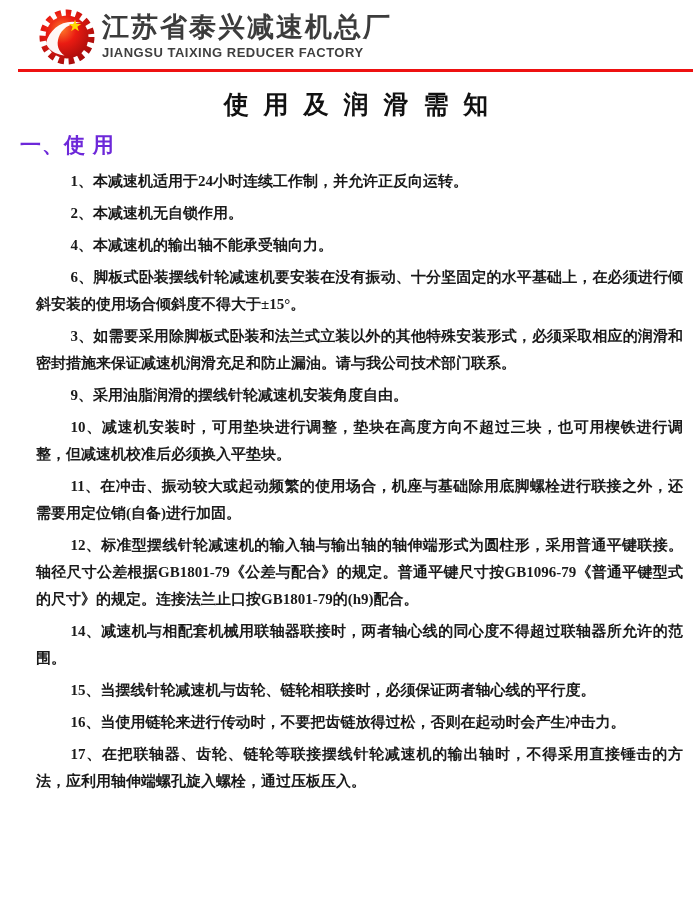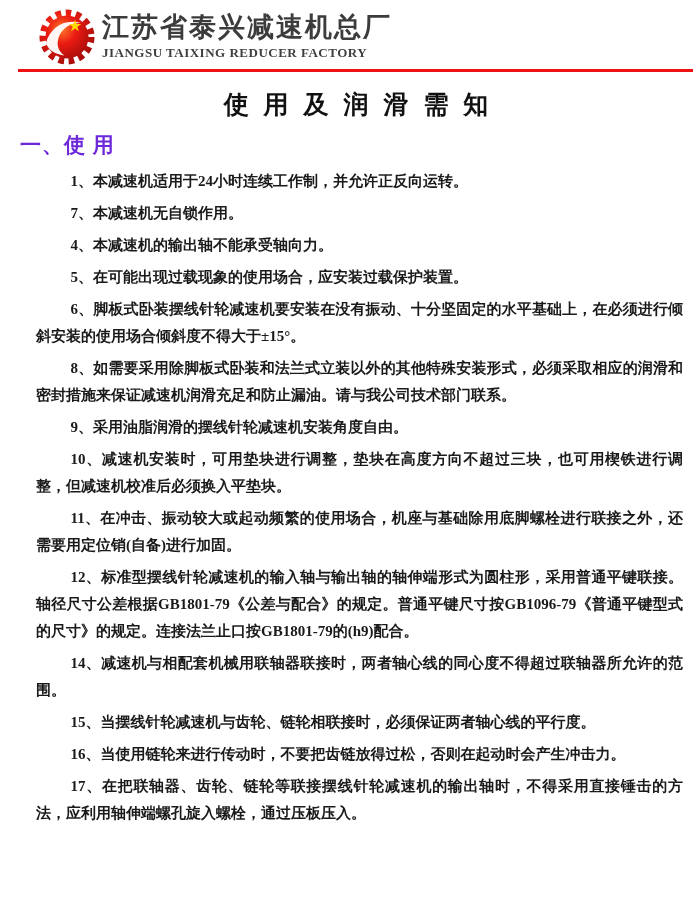--- a/index.html
+++ b/index.html
@@ -25,21 +25,21 @@
   .company-cn {
     font-family: "Liberation Sans", "DejaVu Sans", sans-serif;
     font-weight: 700;
     font-size: 27px;
     line-height: 30px;
     color: #3c3c3c;
     letter-spacing: 2px;
     white-space: nowrap;
   }
   .company-en {
-    font-family: Liberation Serif, serif;
+    font-family: Liberation Sans, sans-serif;
     font-weight: 700;
     font-size: 13px;
     line-height: 15px;
     margin-top: 3px;
     color: #3f3f3f;
     letter-spacing: 0.5px;
     white-space: nowrap;
   }
   .red-rule {
     position: absolute;
@@ -122,25 +122,24 @@
   </header>
 
   <div class="red-rule"></div>
 
   <h1 class="doc-title">使 用 及 润 滑 需 知</h1>
 
   <h2 class="section-heading">一、使 用</h2>
 
   <main class="notice-list">
     <p class="notice-item">1、本减速机适用于24小时连续工作制，并允许正反向运转。</p>
-    <p class="notice-item">7、本减速机无自锁作用。</p>
+    <p class="notice-item">2、本减速机无自锁作用。</p>
     <p class="notice-item">4、本减速机的输出轴不能承受轴向力。</p>
-    <p class="notice-item">5、在可能出现过载现象的使用场合，应安装过载保护装置。</p>
     <p class="notice-item">6、脚板式卧装摆线针轮减速机要安装在没有振动、十分坚固定的水平基础上，在必须进行倾斜安装的使用场合倾斜度不得大于±15°。</p>
-    <p class="notice-item">8、如需要采用除脚板式卧装和法兰式立装以外的其他特殊安装形式，必须采取相应的润滑和密封措施来保证减速机润滑充足和防止漏油。请与我公司技术部门联系。</p>
+    <p class="notice-item">3、如需要采用除脚板式卧装和法兰式立装以外的其他特殊安装形式，必须采取相应的润滑和密封措施来保证减速机润滑充足和防止漏油。请与我公司技术部门联系。</p>
     <p class="notice-item">9、采用油脂润滑的摆线针轮减速机安装角度自由。</p>
     <p class="notice-item">10、减速机安装时，可用垫块进行调整，垫块在高度方向不超过三块，也可用楔铁进行调整，但减速机校准后必须换入平垫块。</p>
     <p class="notice-item">11、在冲击、振动较大或起动频繁的使用场合，机座与基础除用底脚螺栓进行联接之外，还需要用定位销(自备)进行加固。</p>
     <p class="notice-item">12、标准型摆线针轮减速机的输入轴与输出轴的轴伸端形式为圆柱形，采用普通平键联接。轴径尺寸公差根据GB1801-79《公差与配合》的规定。普通平键尺寸按GB1096-79《普通平键型式的尺寸》的规定。连接法兰止口按GB1801-79的(h9)配合。</p>
     <p class="notice-item">14、减速机与相配套机械用联轴器联接时，两者轴心线的同心度不得超过联轴器所允许的范围。</p>
     <p class="notice-item">15、当摆线针轮减速机与齿轮、链轮相联接时，必须保证两者轴心线的平行度。</p>
     <p class="notice-item">16、当使用链轮来进行传动时，不要把齿链放得过松，否则在起动时会产生冲击力。</p>
     <p class="notice-item">17、在把联轴器、齿轮、链轮等联接摆线针轮减速机的输出轴时，不得采用直接锤击的方法，应利用轴伸端螺孔旋入螺栓，通过压板压入。</p>
 
   </main>

